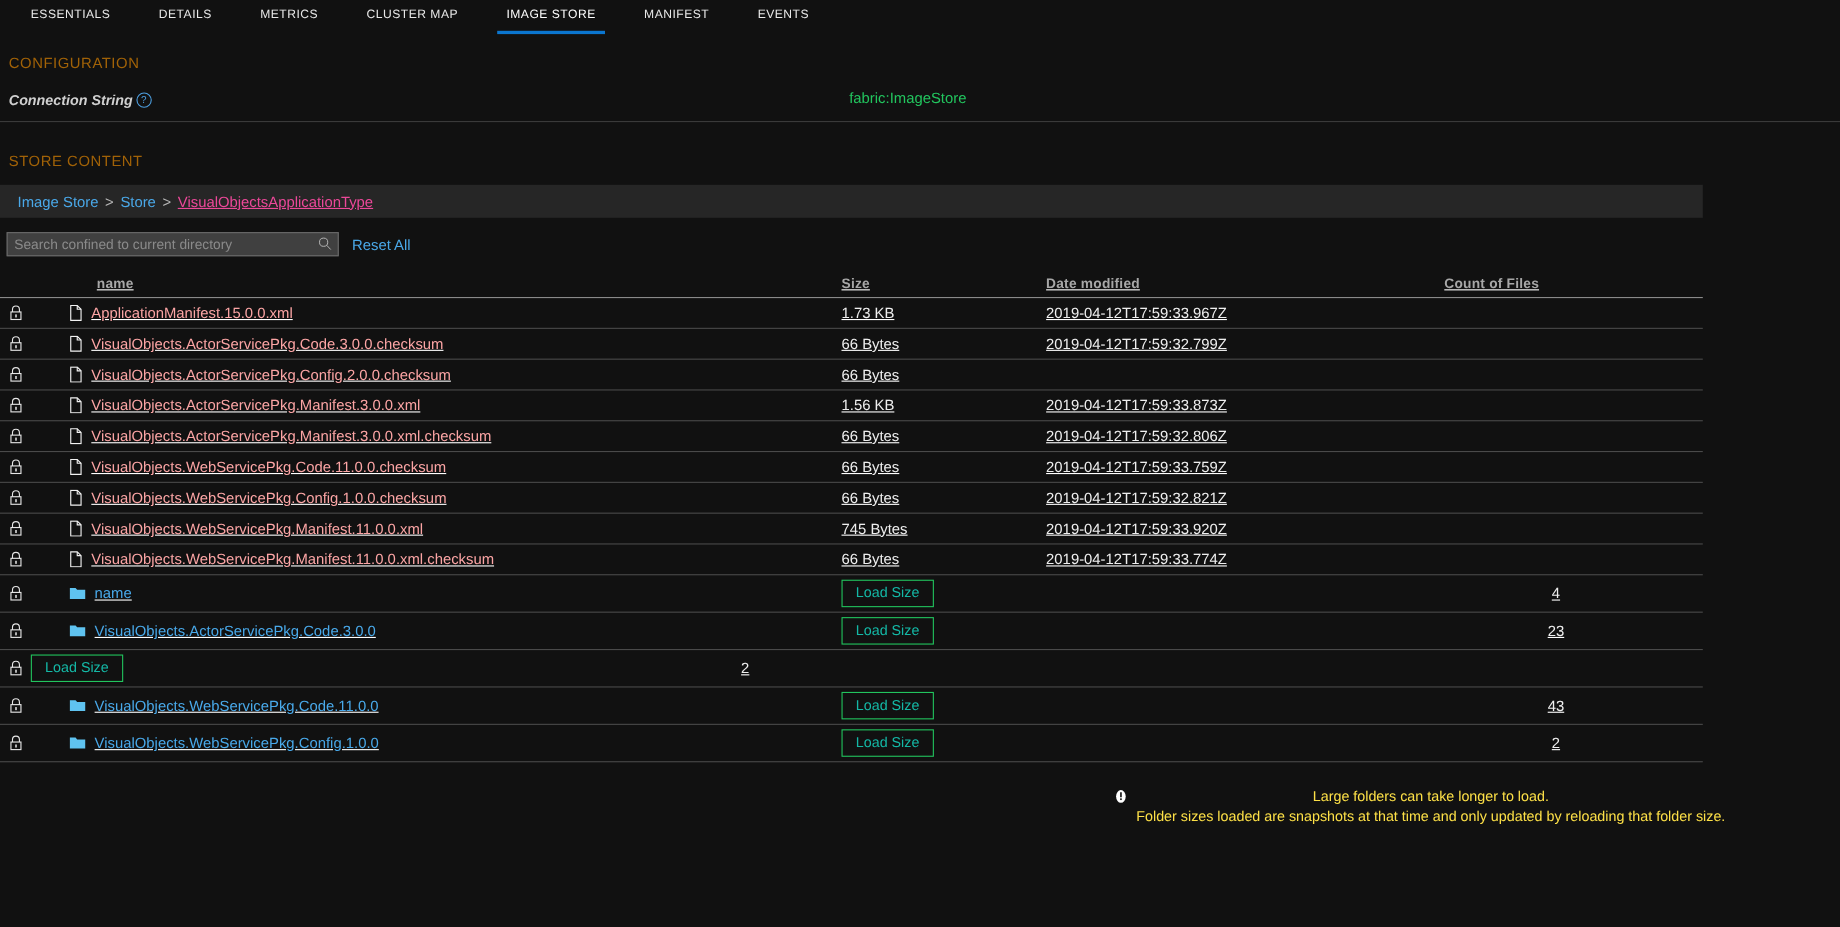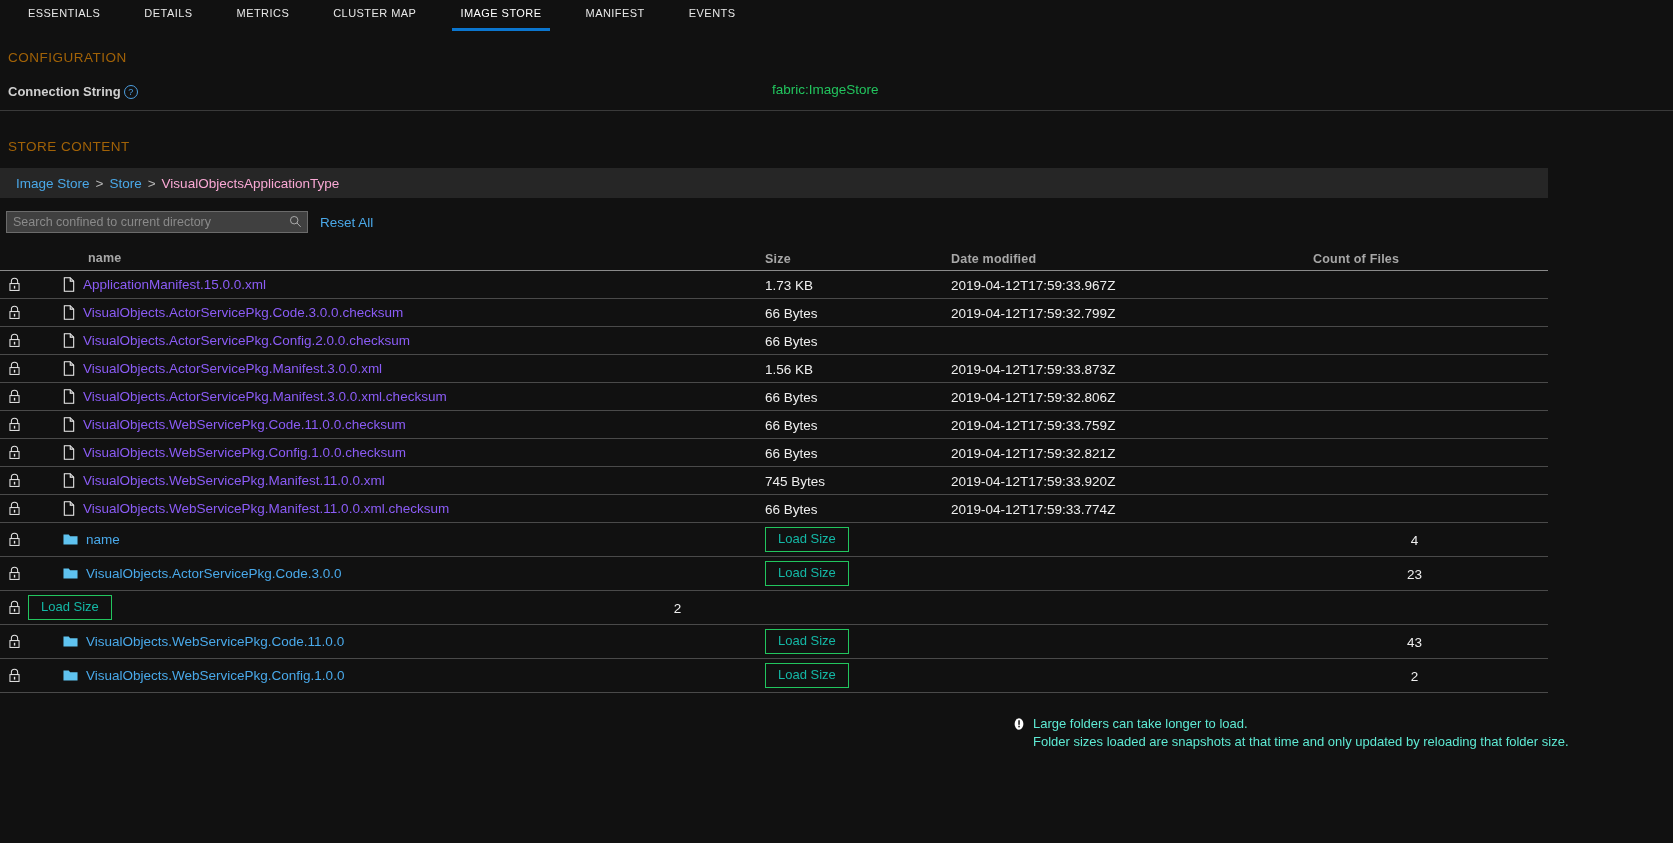--- a/index.html
+++ b/index.html
@@ -61,20 +61,21 @@
     margin-top: 17px;
     padding: 0 8px 9px 8px;
     border-bottom: 1px solid #3a3a3a;
     height: 19px;
   }
   .conn-label {
     font-size: 13px;
     font-weight: bold;
     color: #d0d0d0;
     display: inline-block;
+    font-style: italic;
   }
   .help-icon {
     display: inline-block;
     width: 12px; height: 12px;
     border: 1px solid #4d9fe0;
     border-radius: 50%;
     color: #4d9fe0;
     font-size: 9px;
     line-height: 12px;
     text-align: center;
@@ -97,21 +98,21 @@
     height: 30px;
     background: #262626;
     display: flex;
     align-items: center;
     padding-left: 16px;
     box-sizing: border-box;
     font-size: 13.5px;
   }
   .crumb-link { color: #4aa8e8; cursor: pointer; }
   .crumb-sep { color: #b8b8b8; margin: 0 6px; }
-  .crumb-current { color: #f9a8d4; }
+  .crumb-current { color: #ec4899; text-decoration: underline; }
 
   
   .search-row {
     display: flex;
     align-items: center;
     margin-top: 13px;
     padding-left: 6px;
   }
   .search-box {
     position: relative;
@@ -141,21 +142,21 @@
     pointer-events: none;
   }
   .reset-all {
     margin-left: 12px;
     color: #4aa8e8;
     font-size: 13.5px;
     cursor: pointer;
   }
 
   
-  .table { margin-top: 12px; width: 1548px; }
+  .table { margin-top: 12px; width: 1548px; text-decoration: underline; }
   .row {
     display: flex;
     align-items: center;
     height: 28px;
     border-bottom: 1px solid #4a4a4a;
     box-sizing: border-box;
   }
   .row.header {
     border-bottom: 1px solid #8a8a8a;
     height: 26px;
@@ -170,21 +171,21 @@
   .hdr-text {
     font-size: 12.5px;
     font-weight: bold;
     color: #a7a7a7;
     letter-spacing: .2px;
   }
   .c-name.hdr { padding-left: 60px; }
   .c-count.hdr { text-align: left; padding-left: 32px; box-sizing: border-box; }
 
   .cell-text { font-size: 13.5px; color: #efefef; }
-  .name-text { font-size: 13.5px; color: #8b5cf6; margin-left: 8px; }
+  .name-text { font-size: 13.5px; color: #fca5a5; margin-left: 8px; }
   .name-text.link { color: #49a9ea; cursor: pointer; }
 
   .lock-icon { width: 13px; height: 15px; }
   .file-icon { width: 12px; height: 15px; flex: 0 0 12px; }
   .folder-icon { width: 15px; height: 13px; flex: 0 0 15px; }
 
   .load-size-btn {
     background: #111111;
     border: 1px solid #22c55e;
     color: #14b8a6;
@@ -195,21 +196,22 @@
     line-height: 14px;
   }
   .count-text { font-size: 13.5px; color: #efefef; }
 
   
   .note {
     display: flex;
     margin-top: 22px;
     padding-left: 1012px;
     font-size: 13px;
-    color: #5eead4;
+    color: #fde047;
+    text-align: center;
   }
   .note-icon {
     flex: 0 0 14px;
     width: 14px; height: 14px;
     margin-right: 7px;
     margin-top: 2px;
   }
   .note-lines div { line-height: 18px; }
 </style>
 </head>

